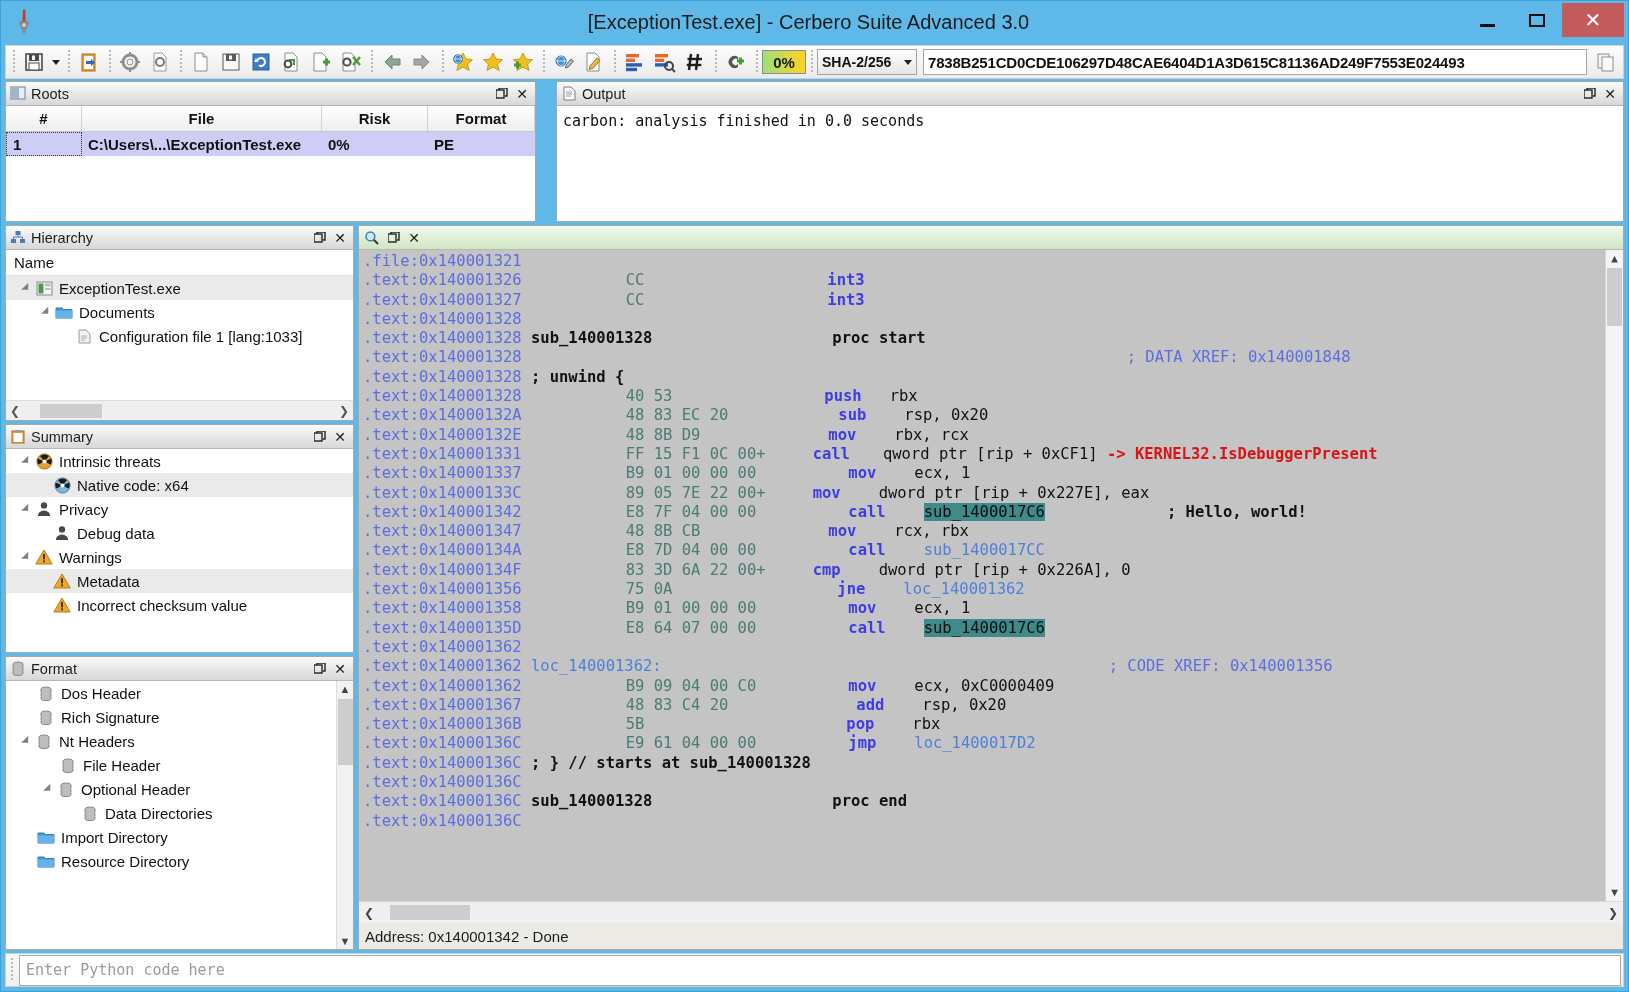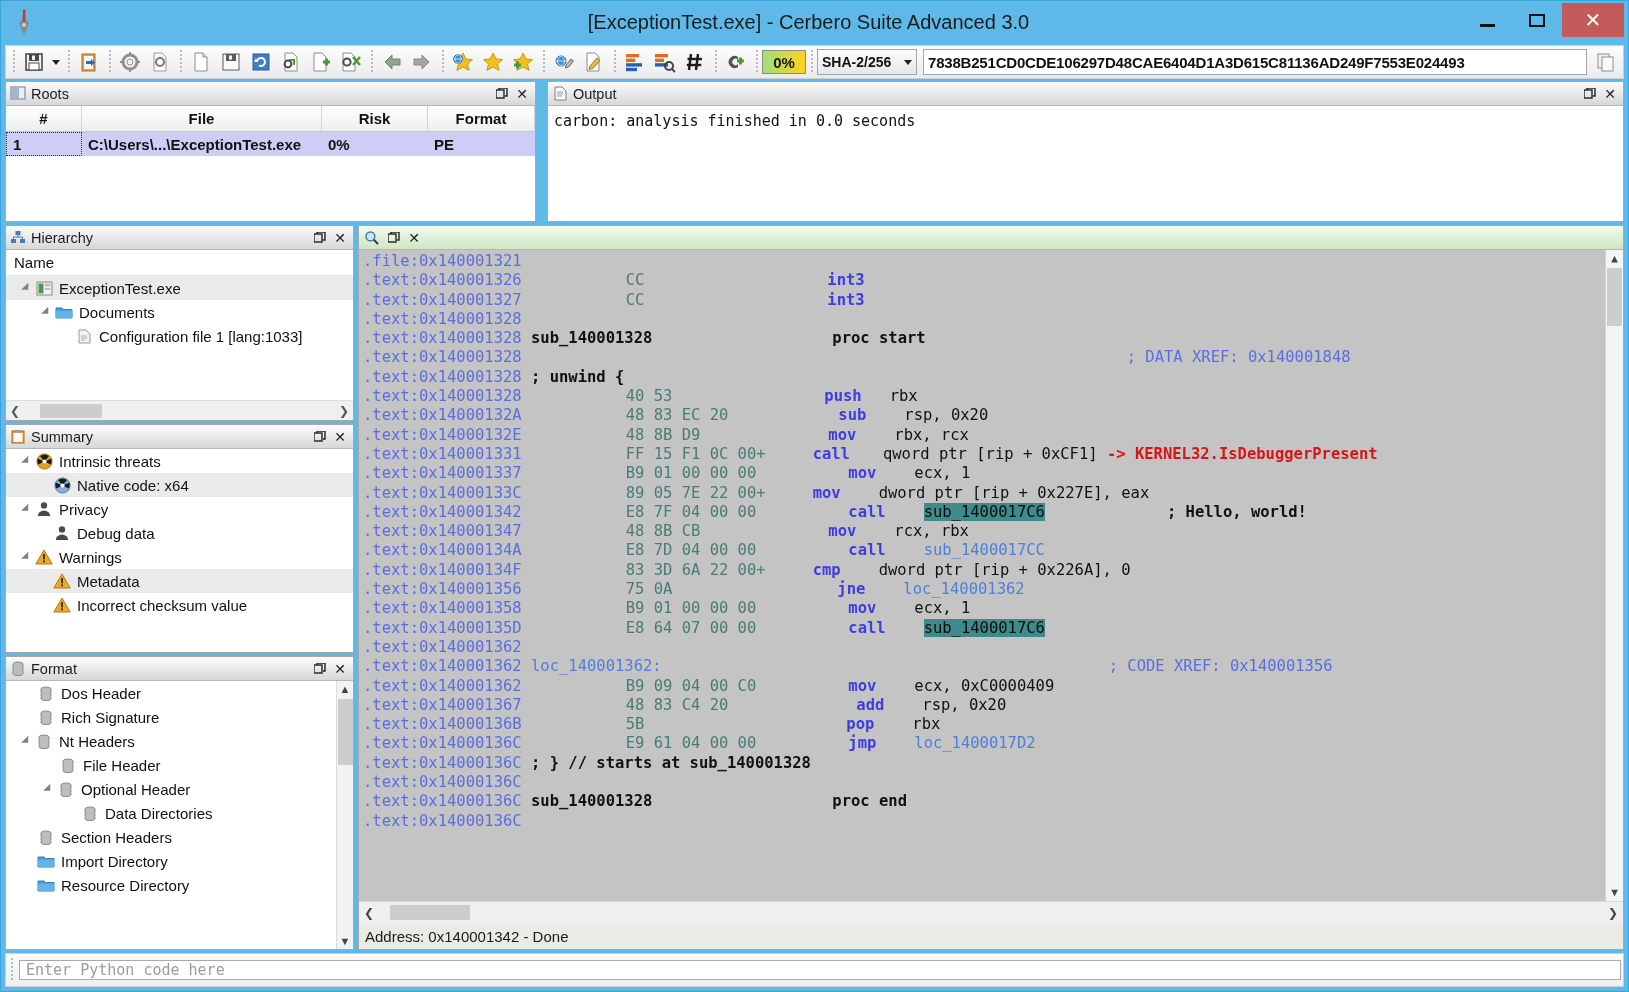--- a/index.html
+++ b/index.html
@@ -102,21 +102,21 @@
   }
   .tb-right { margin-left: 4px; }
 
   
   .workspace {
     flex: 1 1 auto;
     margin: 0 4px;
     display: flex; flex-direction: column;
     min-height: 0;
   }
-  .row-top { height: 141px; flex: 0 0 141px; display: flex; gap: 11px; }
+  .row-top { height: 141px; flex: 0 0 141px; display: flex; gap: 20px; }
   .row-bot { flex: 1 1 auto; display: flex; gap: 4px; min-height: 0; margin-top: 3px;}
   .col-left { width: 349px; flex: 0 0 349px; display: flex; flex-direction: column; gap: 3px;}
   .col-right { flex: 1 1 auto; display: flex; flex-direction: column; min-width: 0;}
 
   
   .panel {
     background: #fff;
     border: 1px solid #a8a8a8;
     display: flex; flex-direction: column;
     min-height: 0;
@@ -254,21 +254,21 @@
     background: linear-gradient(#fbfbfb,#f0efef);
     border: 1px solid #cfcfcf;
     display: flex; align-items: center; padding: 0 2px;
   }
   .py-grip {
     width: 8px; height: 24px; margin-right: 3px;
     background-image: repeating-linear-gradient(to bottom, #b9b9b9 0 2px, transparent 2px 4px);
     background-size: 2px 100%; background-repeat: no-repeat; background-position: center;
   }
   .py-input {
-    flex: 1 1 auto; height: 20px; background:#fff;
+    flex: 1 1 auto; height: 31px; background:#fff;
     border: 1px solid #a9a9a9;
     display: flex; align-items: center; padding: 0 6px;
     font-family: "DejaVu Sans Mono", monospace;
     font-size: 15px; color: #9b9b9b;
   }
 </style>
 </head>
 <body>
 
 <div class="window">
@@ -805,33 +805,20 @@
                         <path d="M2 3 v3 a5 2 0 0 0 10 0 V3"></path>
                         <path d="M2 7 v3 a5 2 0 0 0 10 0 V7"></path>
                         <path d="M2 11 v1.6 a5 2 0 0 0 10 0 V11"></path>
                       </g>
                     </svg>
                 </span>
                 <span class="tlabel">Data Directories</span>
               </div>
               <div class="tnode" style="padding-left:30px">
                 <span class="ticon">
-                  <svg width="14" height="15" viewBox="0 0 14 15">
-                      <g fill="#bdbdbd" stroke="#8a8a8a">
-                        <ellipse cx="7" cy="3" rx="5" ry="2"></ellipse>
-                        <path d="M2 3 v3 a5 2 0 0 0 10 0 V3"></path>
-                        <path d="M2 7 v3 a5 2 0 0 0 10 0 V7"></path>
-                        <path d="M2 11 v1.6 a5 2 0 0 0 10 0 V11"></path>
-                      </g>
-                    </svg>
-                </span>
-                <span class="tlabel">Section Headers</span>
-              </div>
-              <div class="tnode" style="padding-left:30px">
-                <span class="ticon">
                   <svg width="18" height="14" viewBox="0 0 18 14">
                       <path d="M1 3 h6 l1.4 1.6 H17 V13 H1 z" fill="#4a9ad6" stroke="#2e7ab3"></path>
                       <path d="M1 5.6 h16 V13 H1 z" fill="#63b2e8"></path>
                     </svg>
                 </span>
                 <span class="tlabel">Import Directory</span>
               </div>
               <div class="tnode" style="padding-left:30px">
                 <span class="ticon">
                   <svg width="18" height="14" viewBox="0 0 18 14">

